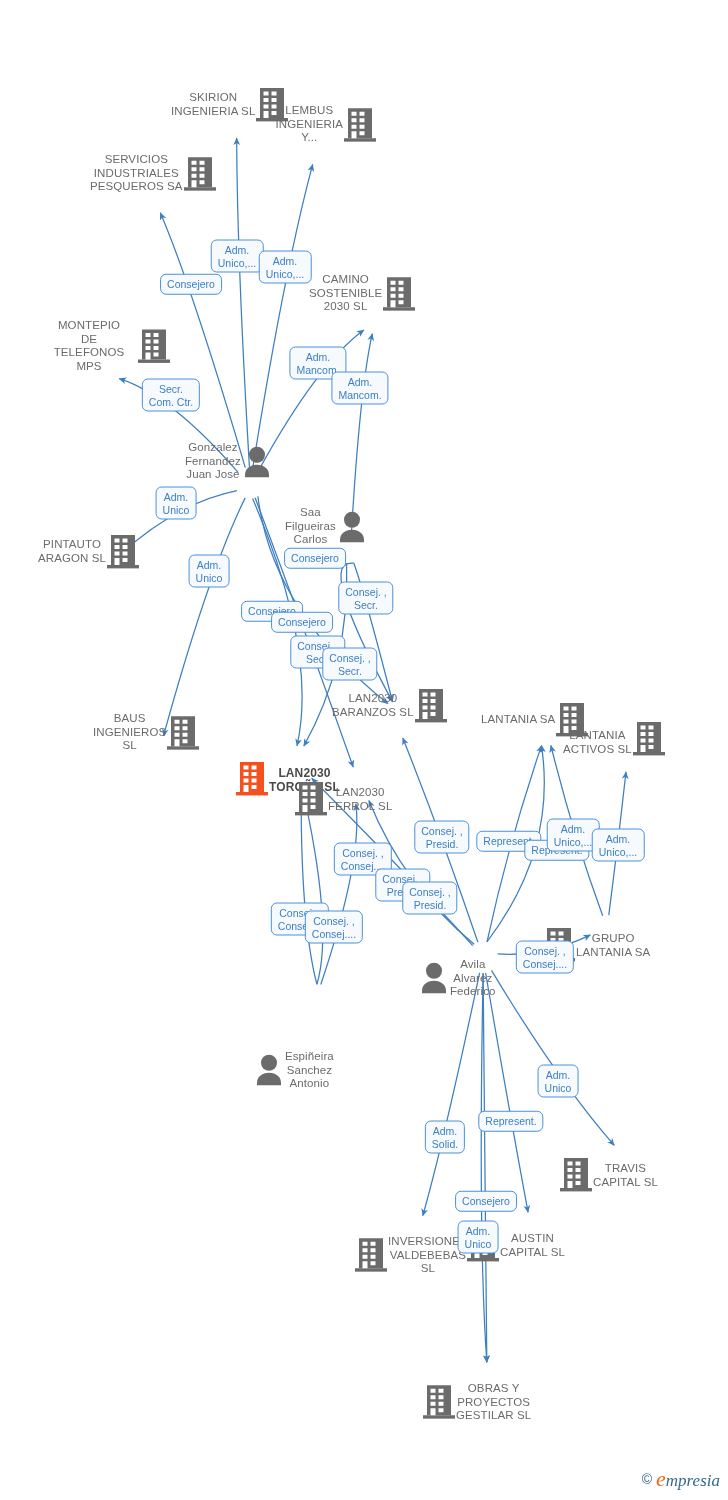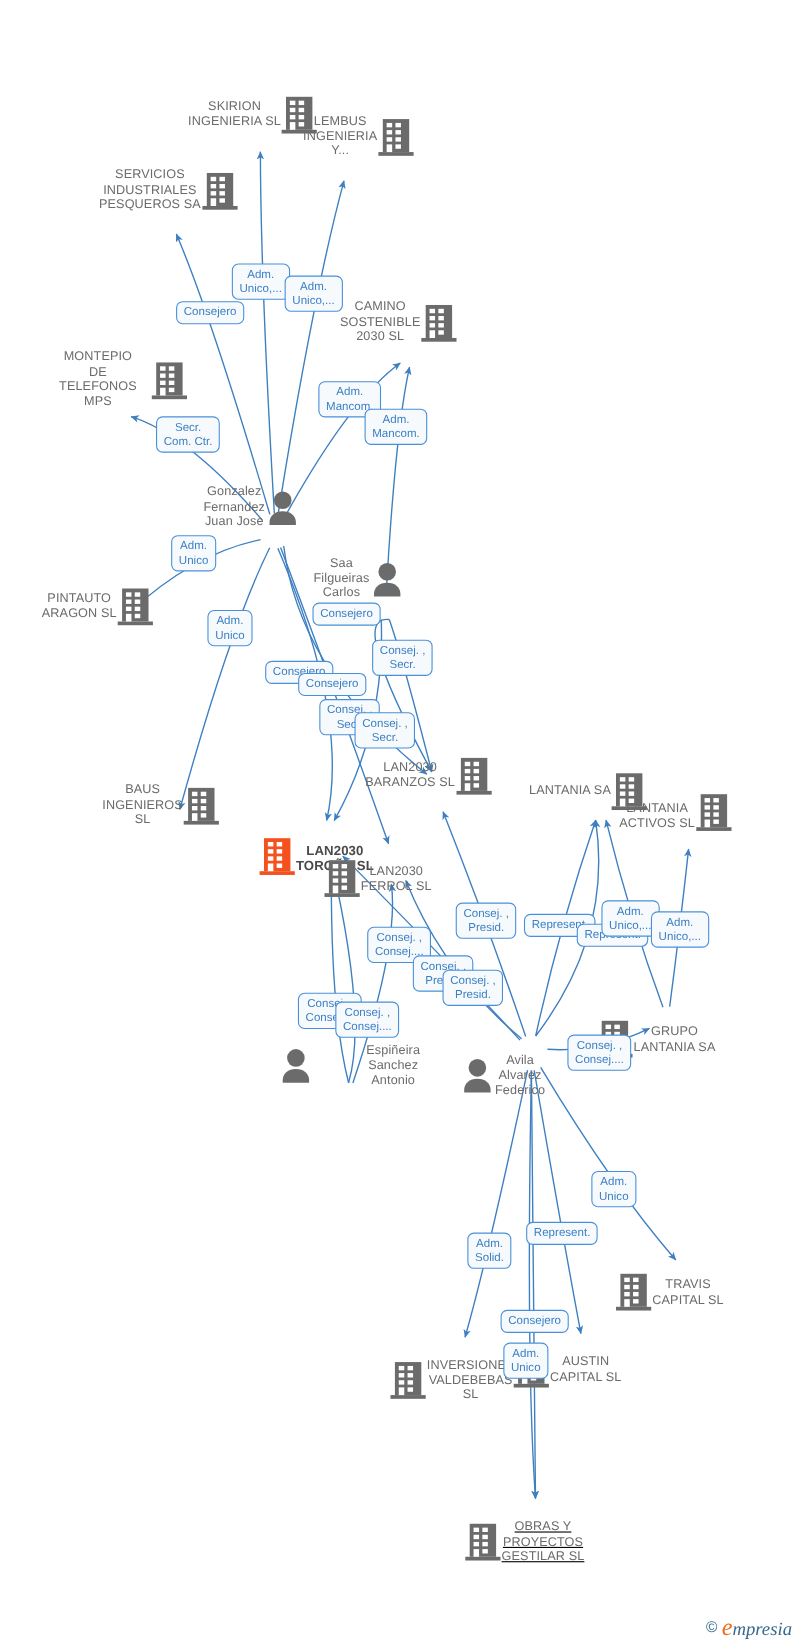--- a/index.html
+++ b/index.html
@@ -359,21 +359,21 @@
       </div>
       <div class="node lbl-below" style="left: 483px; top: 978px;">
         <div class="icon-wrap"><svg width="32" height="34" viewBox="0 0 32 34" xmlns="http://www.w3.org/2000/svg">
             <circle cx="16" cy="9.5" r="8" fill="#6b6b6b"></circle>
             <path d="M16 19.5c-7.2 0-12 4.4-12 9.9V32h24v-2.6c0-5.5-4.8-9.9-12-9.9z" fill="#6b6b6b"></path>
           </svg></div>
         <div class="node-label">Avila
 Alvarez
 Federico</div>
       </div>
-      <div class="node lbl-below" style="left: 318px; top: 969px; gap: 48px;">
+      <div class="node lbl-below" style="left: 318px; top: 1070px;">
         <div class="icon-wrap"><svg width="32" height="34" viewBox="0 0 32 34" xmlns="http://www.w3.org/2000/svg">
             <circle cx="16" cy="9.5" r="8" fill="#6b6b6b"></circle>
             <path d="M16 19.5c-7.2 0-12 4.4-12 9.9V32h24v-2.6c0-5.5-4.8-9.9-12-9.9z" fill="#6b6b6b"></path>
           </svg></div>
         <div class="node-label">Espiñeira
 Sanchez
 Antonio</div>
       </div>
       <div class="node lbl-below" style="left: 624px; top: 1175px;">
         <div class="icon-wrap"><svg width="34" height="36" viewBox="0 0 34 36" xmlns="http://www.w3.org/2000/svg">
@@ -417,21 +417,21 @@
             <rect x="8.5" y="11" width="5" height="4" fill="#fff"></rect>
             <rect x="16.5" y="11" width="5" height="4" fill="#fff"></rect>
             <rect x="8.5" y="17.5" width="5" height="4" fill="#fff"></rect>
             <rect x="16.5" y="17.5" width="5" height="4" fill="#fff"></rect>
             <rect x="8.5" y="24" width="5" height="7" fill="#fff"></rect>
             <rect x="16.5" y="24" width="5" height="4" fill="#fff"></rect>
           </svg></div>
         <div class="node-label">AUSTIN
 CAPITAL  SL</div>
       </div>
-      <div class="node lbl-below" style="left: 487px; top: 1402px; text-decoration: underline;">
+      <div class="node lbl-below" style="left: 487px; top: 1402px;">
         <div class="icon-wrap"><svg width="34" height="36" viewBox="0 0 34 36" xmlns="http://www.w3.org/2000/svg">
             <rect x="5" y="1" width="24" height="30" fill="#6b6b6b"></rect>
             <rect x="1" y="31" width="32" height="3.4" fill="#6b6b6b"></rect>
             <rect x="8.5" y="4.5" width="5" height="4" fill="#fff"></rect>
             <rect x="16.5" y="4.5" width="5" height="4" fill="#fff"></rect>
             <rect x="8.5" y="11" width="5" height="4" fill="#fff"></rect>
             <rect x="16.5" y="11" width="5" height="4" fill="#fff"></rect>
             <rect x="8.5" y="17.5" width="5" height="4" fill="#fff"></rect>
             <rect x="16.5" y="17.5" width="5" height="4" fill="#fff"></rect>
             <rect x="8.5" y="24" width="5" height="7" fill="#fff"></rect>

